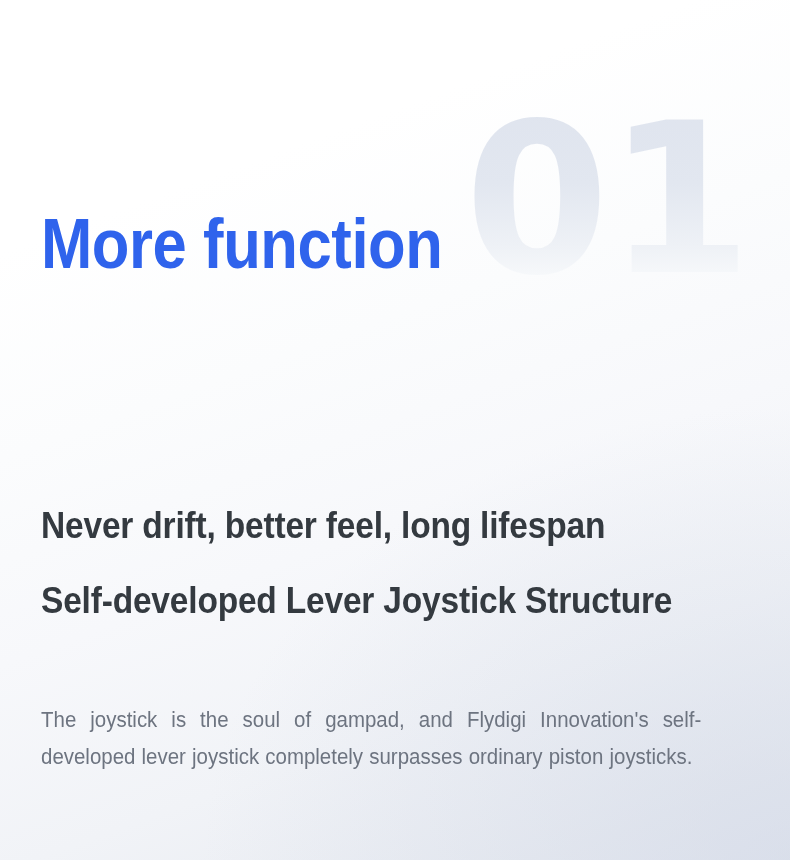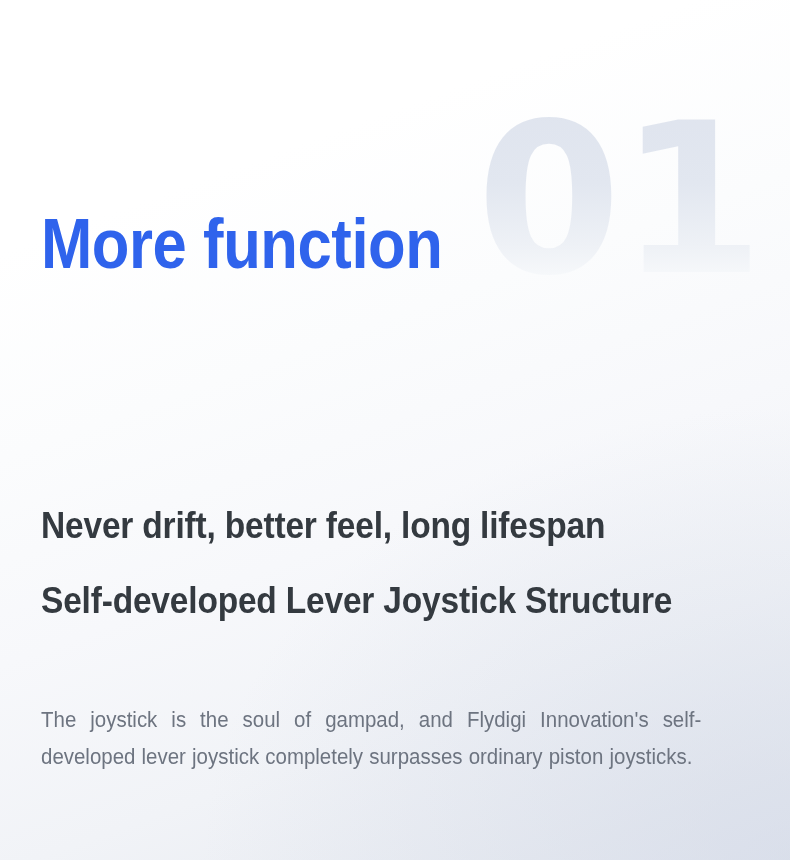--- a/index.html
+++ b/index.html
@@ -35,21 +35,21 @@
     inset: 0;
     pointer-events: none;
     background:
       radial-gradient(120% 85% at 100% 100%, rgba(207,214,229,0.55) 0%, rgba(207,214,229,0.0) 62%),
       radial-gradient(90% 60% at 0% 0%, rgba(255,255,255,0.9) 0%, rgba(255,255,255,0) 70%);
   }
 
   
   .watermark-number {
     position: absolute;
-    right: 28px;
+    right: 40px;
     top: 96px;
     font-family: "DejaVu Sans", "Liberation Sans", sans-serif;
     font-weight: 700;
     font-size: 208px;
     line-height: 1;
     letter-spacing: -2px;
     color: #dfe4ee;
     user-select: none;
     -webkit-user-select: none;
     z-index: 1;

